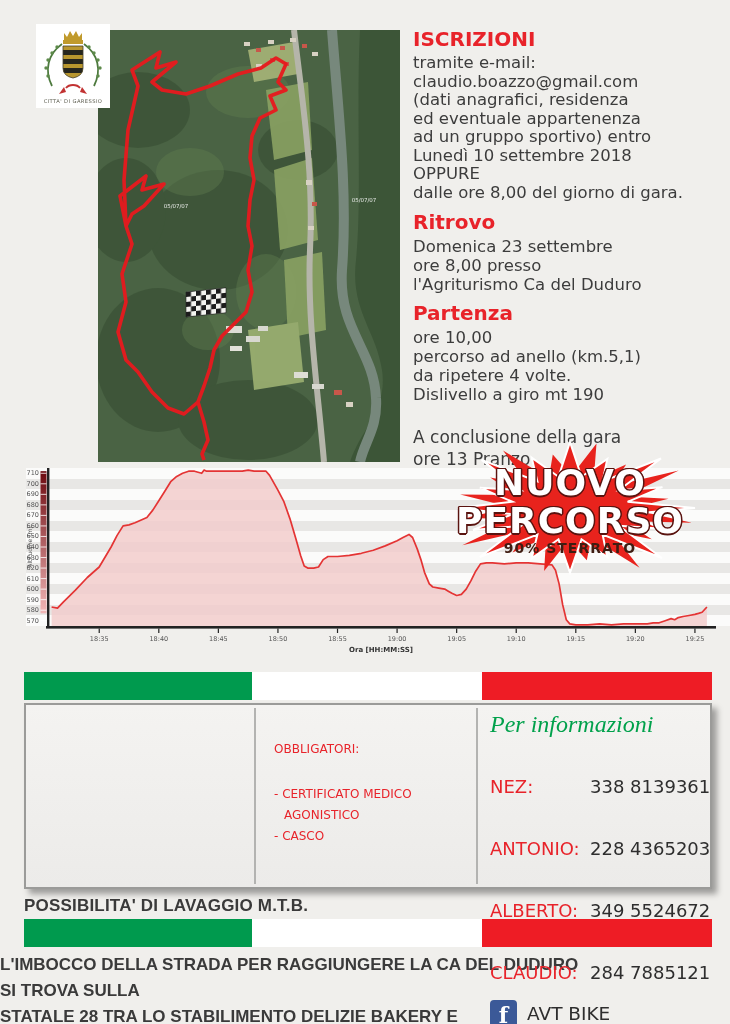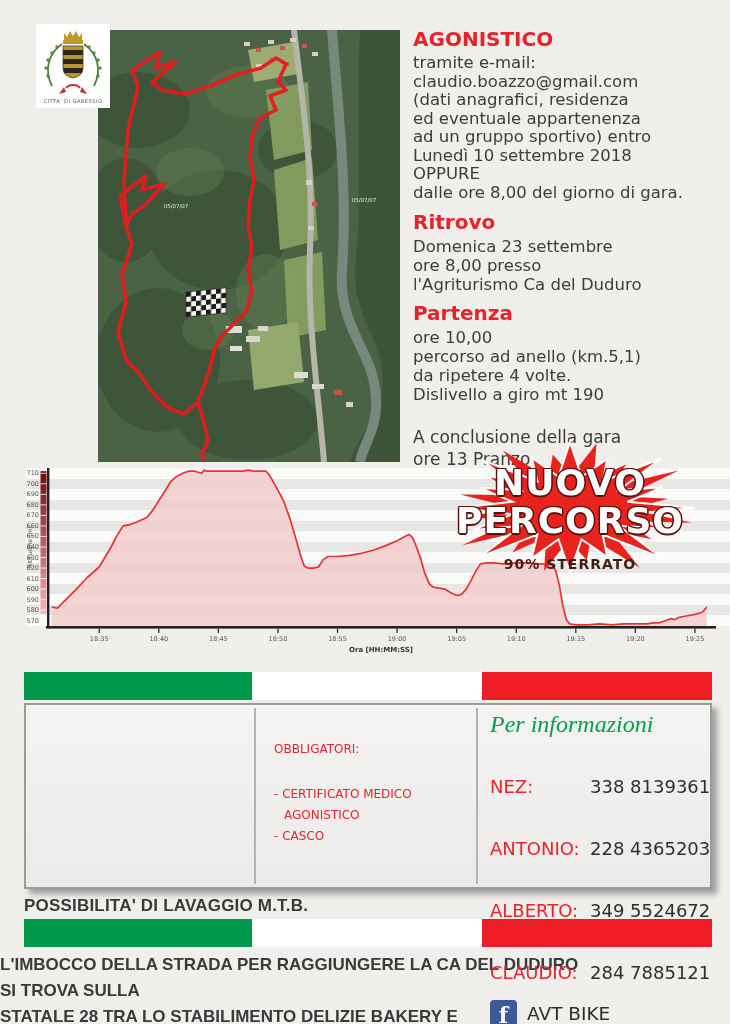--- a/index.html
+++ b/index.html
@@ -28,21 +28,21 @@
   #chart-svg{position:absolute;left:0;top:0;width:704px;height:192px;overflow:visible;}
 
   
   .badge{position:absolute;left:441px;top:436px;width:258px;height:144px;z-index:5;}
   #badge-svg{position:absolute;inset:0;width:258px;height:144px;overflow:visible;}
   .badge-txt{position:absolute;left:0;width:258px;text-align:center;color:#fff;font-weight:bold;
     text-shadow:-1.5px 0 #5a1410,1.5px 0 #5a1410,0 -1.5px #5a1410,0 1.5px #5a1410,
     -1px -1px #5a1410,1px 1px #5a1410,-1px 1px #5a1410,1px -1px #5a1410;letter-spacing:1px;}
   .bt1{top:26px;font-size:36px;}
   .bt2{top:64px;font-size:36px;}
-  .bt3{top:120px;font-size:14px;color:#3f1d12;text-shadow:none;letter-spacing:1px;font-weight:bold;}
+  .bt3{top:104px;font-size:14px;color:#3f1d12;text-shadow:none;letter-spacing:1px;font-weight:bold;}
 
   
   .flag{position:absolute;left:24px;width:688px;height:28px;display:flex;}
   .flag div{height:100%;}
   .fg{width:228px;} .fw{width:230px;} .fr{width:230px;}
   .flag1{top:672px;} .flag2{top:919px;}
 
   
   .infobox{position:absolute;left:24px;top:703px;width:688px;height:186px;box-sizing:border-box;
     border:2px solid #9b9b99;background:linear-gradient(180deg,#f4f3f1,#ecebe9);
@@ -184,21 +184,21 @@
       <g>
         <path d="M30,64 C33,60 41,60 44,64" stroke="#c23333" stroke-width="2" fill="none"></path>
         <polygon points="28,63 23,70 30,68" fill="#c23333"></polygon>
         <polygon points="46,63 51,70 44,68" fill="#c23333"></polygon>
       </g>
       <text x="37" y="79" text-anchor="middle" font-size="5.2" letter-spacing="0.4" fill="#5a5a4c">CITTA' DI GARESSIO</text>
     </svg>
   </div>
 
   <div class="text-col">
-    <div class="h-red">AGONISTICO</div>
+    <div class="h-red">ISCRIZIONI</div>
     <div class="blk">tramite e-mail:</div>
     <div class="blk">claudio.boazzo@gmail.com</div>
     <div class="blk pre">(dati anagrafici, residenza
 ed eventuale appartenenza
 ad un gruppo sportivo) entro
 Lunedì 10 settembre 2018
 OPPURE
 dalle ore 8,00 del giorno di gara.</div>
 
     <div class="h-red m1">Ritrovo</div>

